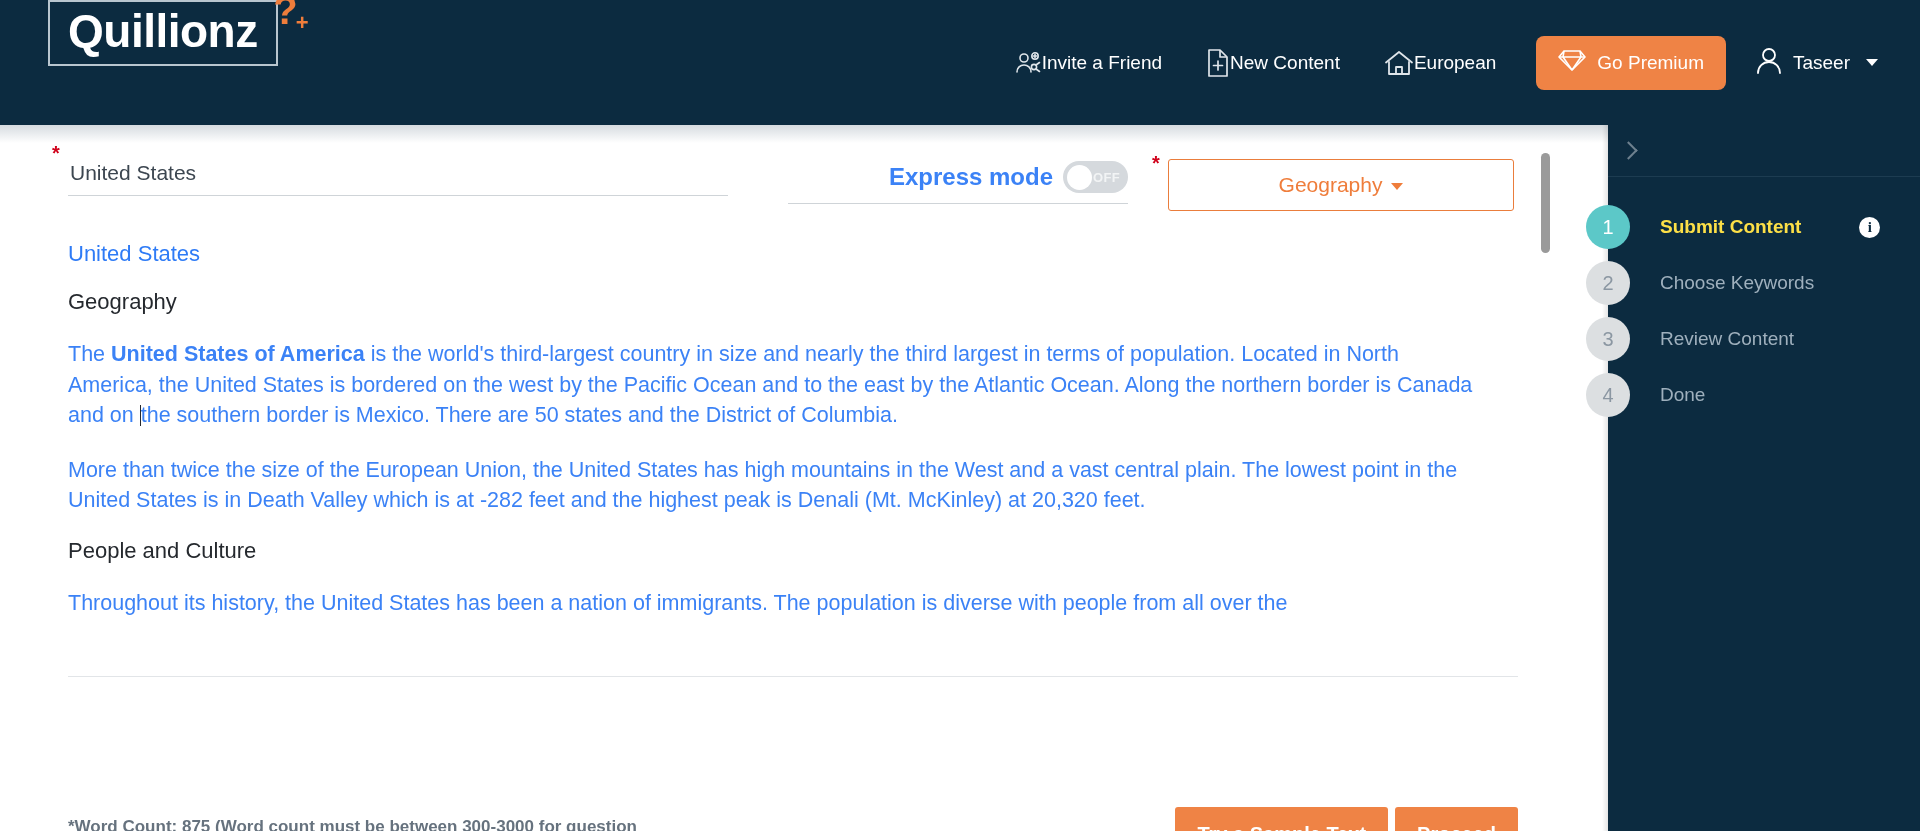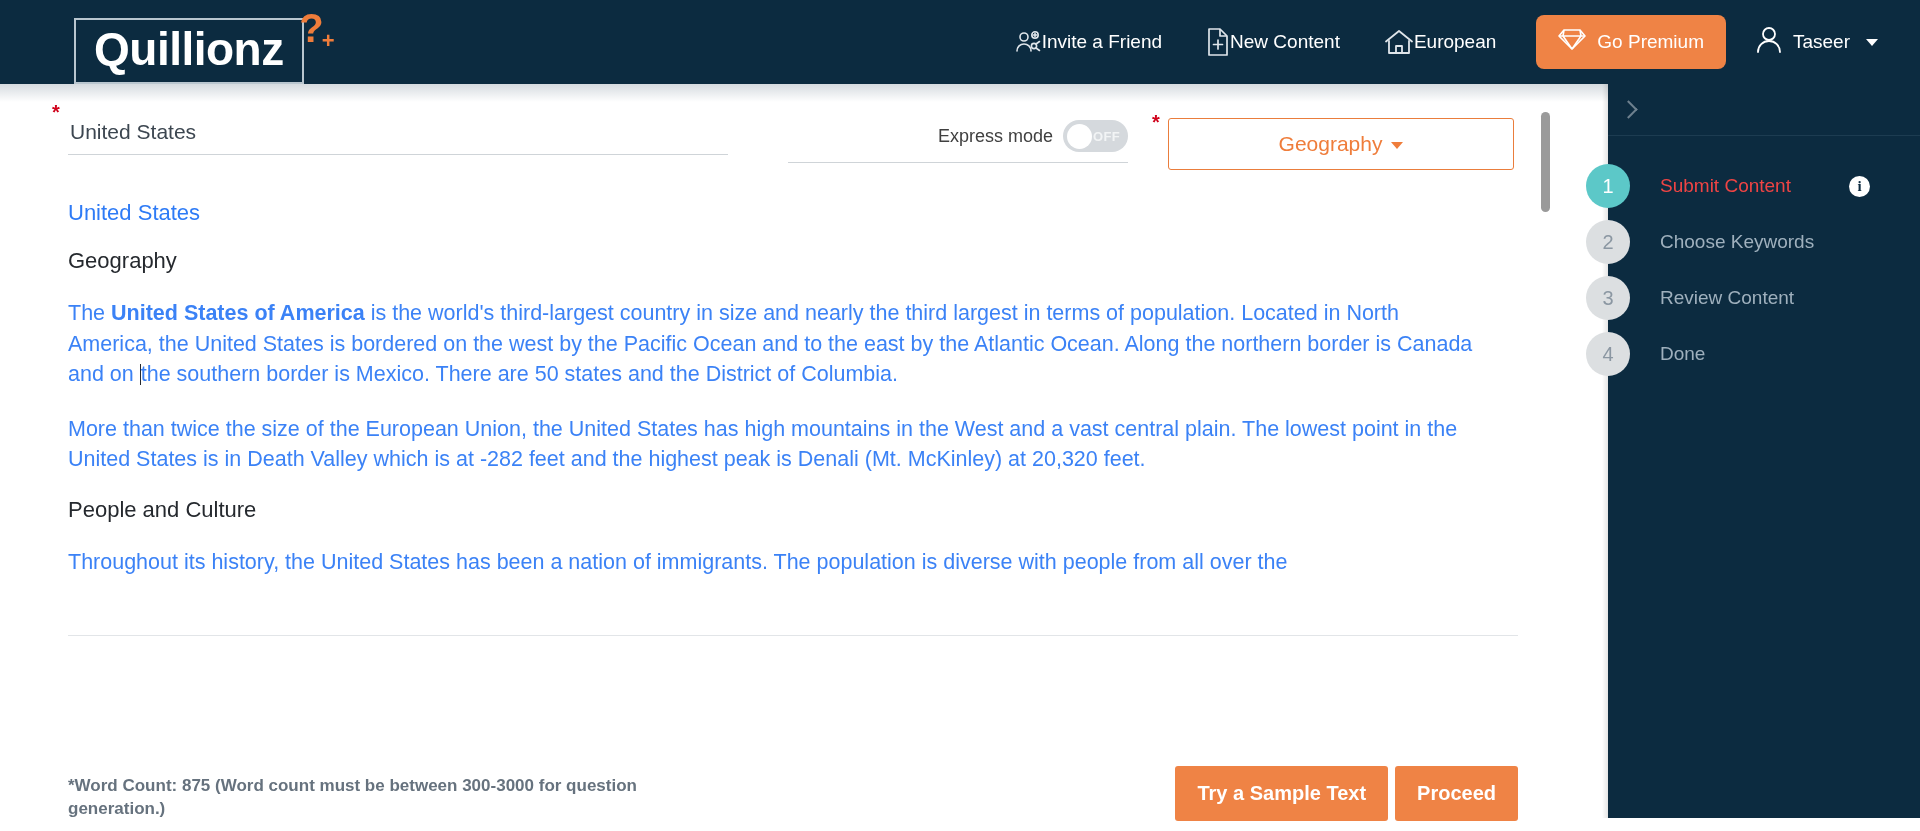--- a/index.html
+++ b/index.html
@@ -6,27 +6,26 @@
   html, body {
     width: 1920px;
     height: 831px;
     overflow: hidden;
     font-family: "Liberation Sans", sans-serif;
     background: #ffffff;
   }
 
   
   .header {
-    height: 84px;
+    height: 125px;
     background: #0c2b40;
     display: flex;
-    align-items: flex-end;
+    align-items: flex-start;
     position: relative;
     z-index: 40;
-    padding-left: 26px;
   }
   .logo-box {
     margin-left: 48px;
     border: 2px solid #b9c6cf;
     padding: 6px 18px 10px 18px;
     position: relative;
     display: inline-block;
   }
   .logo-text {
     color: #ffffff;
@@ -163,22 +162,23 @@
     margin-left: 60px;
     border-bottom: 1px solid #cfd4d8;
     display: flex;
     align-items: center;
     justify-content: flex-end;
     padding-bottom: 10px;
     padding-top: 12px;
     gap: 10px;
   }
   .express-label {
-    font-size: 18px;
-    color: #404040;
+    font-size: 24px;
+    color: #3b82f6;
+    font-weight: bold;
   }
   .toggle {
     width: 65px;
     height: 32px;
     border-radius: 16px;
     background: #d5d9dd;
     display: flex;
     align-items: center;
     padding: 0 4px;
     cursor: pointer;
@@ -365,22 +365,22 @@
   }
   .step.active .step-circle {
     background: #5cc8c8;
     color: #ffffff;
   }
   .step-label {
     color: #9fb0bd;
     font-size: 19px;
   }
   .step.active .step-label {
-    color: #ef4444;
-    font-weight: normal;
+    color: #fde047;
+    font-weight: bold;
   }
   .info-icon {
     margin-left: 58px;
     width: 21px; height: 21px;
     border-radius: 50%;
     background: #ffffff;
     color: #0c2b40;
     font-size: 15px;
     font-weight: bold;
     font-family: "Liberation Serif", serif;

